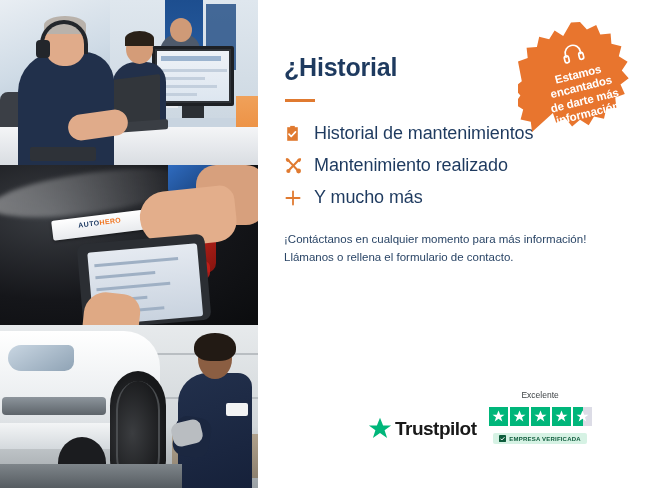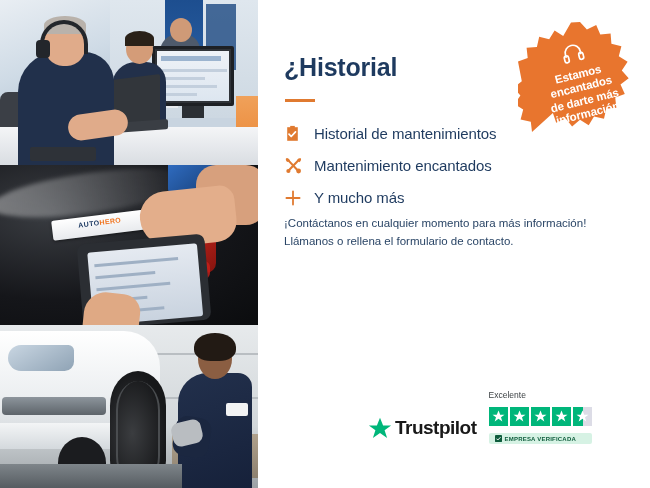--- a/index.html
+++ b/index.html
@@ -285,37 +285,37 @@
   .feature {
     display: flex; align-items: center;
     height: 32px;
   }
   .feature-icon {
     width: 30px; flex: 0 0 30px;
     display: flex; align-items: center; justify-content: flex-start;
     color: #e07a30;
   }
   .feature-label {
-    font-size: 15px; color: #1e3a5f; letter-spacing: -.1px;
+    font-size: 18px; color: #1e3a5f; letter-spacing: -.1px;
   }
 
   
   .contact {
-    margin-top: 0;
+    margin-top: 16px;
     font-size: 11.5px; line-height: 1.65; color: #2a4566;
   }
 
   
   .tp-wrap {
     position: absolute; left: 110px; bottom: 44px;
     display: flex; align-items: flex-end; gap: 12px;
   }
-  .tp-logo { display: flex; align-items: flex-start; gap: 3px; padding-bottom: 4px; }
+  .tp-logo { display: flex; align-items: center; gap: 3px; padding-bottom: 4px; }
   .tp-logo-text { font-size: 19px; font-weight: bold; color: #191919; letter-spacing: -.5px; }
-  .tp-right { display: flex; flex-direction: column; gap: 7px; }
+  .tp-right { display: flex; flex-direction: column; align-items: center; gap: 7px; }
   .tp-excelente { font-size: 8.5px; color: #3d4245; }
   .tp-stars { display: flex; gap: 2px; }
   .tp-star {
     width: 19px; height: 19px; background: #00b67a;
     display: flex; align-items: center; justify-content: center;
   }
   .tp-star.half {
     background: linear-gradient(90deg,#00b67a 0 50%, #dcdce6 50% 100%);
   }
   .tp-verified {
@@ -462,21 +462,21 @@
             <g stroke="#e07a30" stroke-width="2.1" stroke-linecap="round" fill="none">
               <path d="M3.4 3.4L13.6 14.2"></path>
               <path d="M15.2 3.6L5.6 13.4"></path>
             </g>
             <path d="M2 2.2c1.6-.3 3.4.6 3.9 2.2L3.6 6.1C2.2 5.4 1.5 3.7 2 2.2z" fill="#e07a30"></path>
             <path d="M16.9 2.3c-1.6-.3-3.3.6-3.9 2.2l2.3 1.7c1.4-.7 2.1-2.4 1.6-3.9z" fill="#e07a30"></path>
             <circle cx="14.6" cy="15" r="2.4" fill="#e07a30"></circle>
             <circle cx="4.4" cy="15" r="2.1" fill="#e07a30"></circle>
           </svg>
         </span>
-        <span class="feature-label">Mantenimiento encantados</span>
+        <span class="feature-label">Mantenimiento realizado</span>
       </div>
 
 
 
       <div class="feature">
         <span class="feature-icon">
           <svg width="18" height="18" viewBox="0 0 18 18">
             <g stroke="#e07a30" stroke-width="1.8" stroke-linecap="round">
               <path d="M9 2.4v13.2"></path>
               <path d="M2.4 9h13.2"></path>

